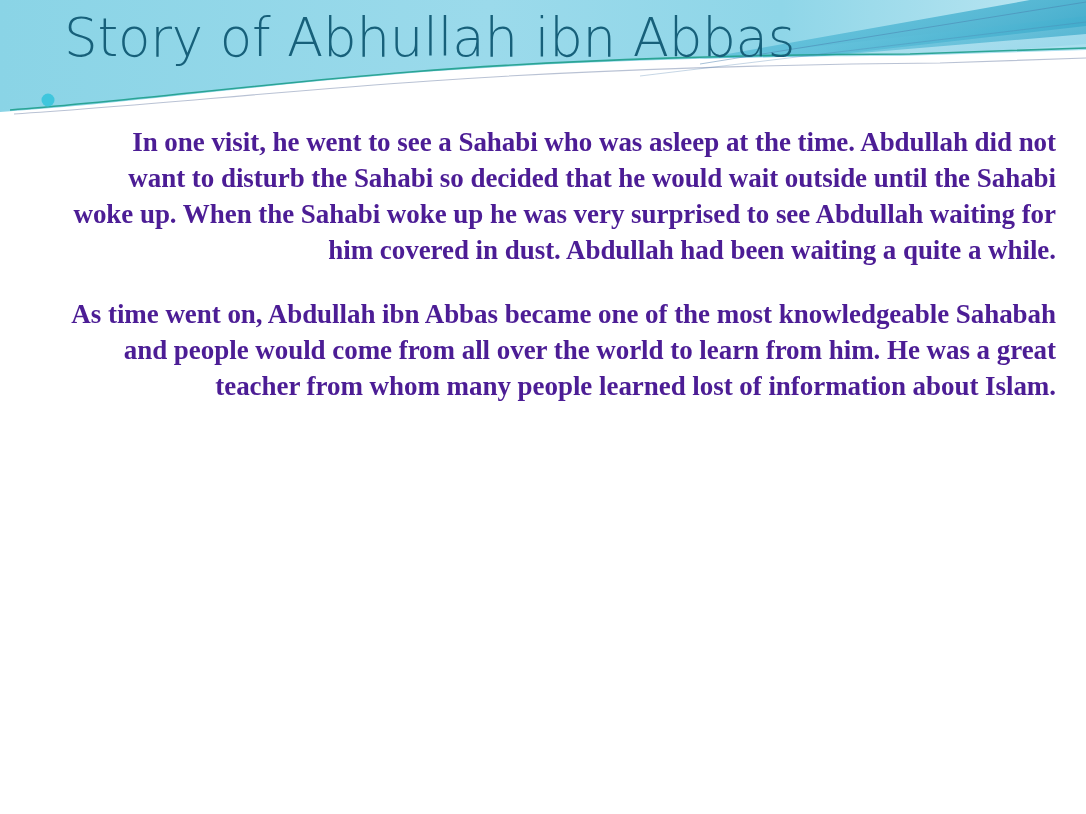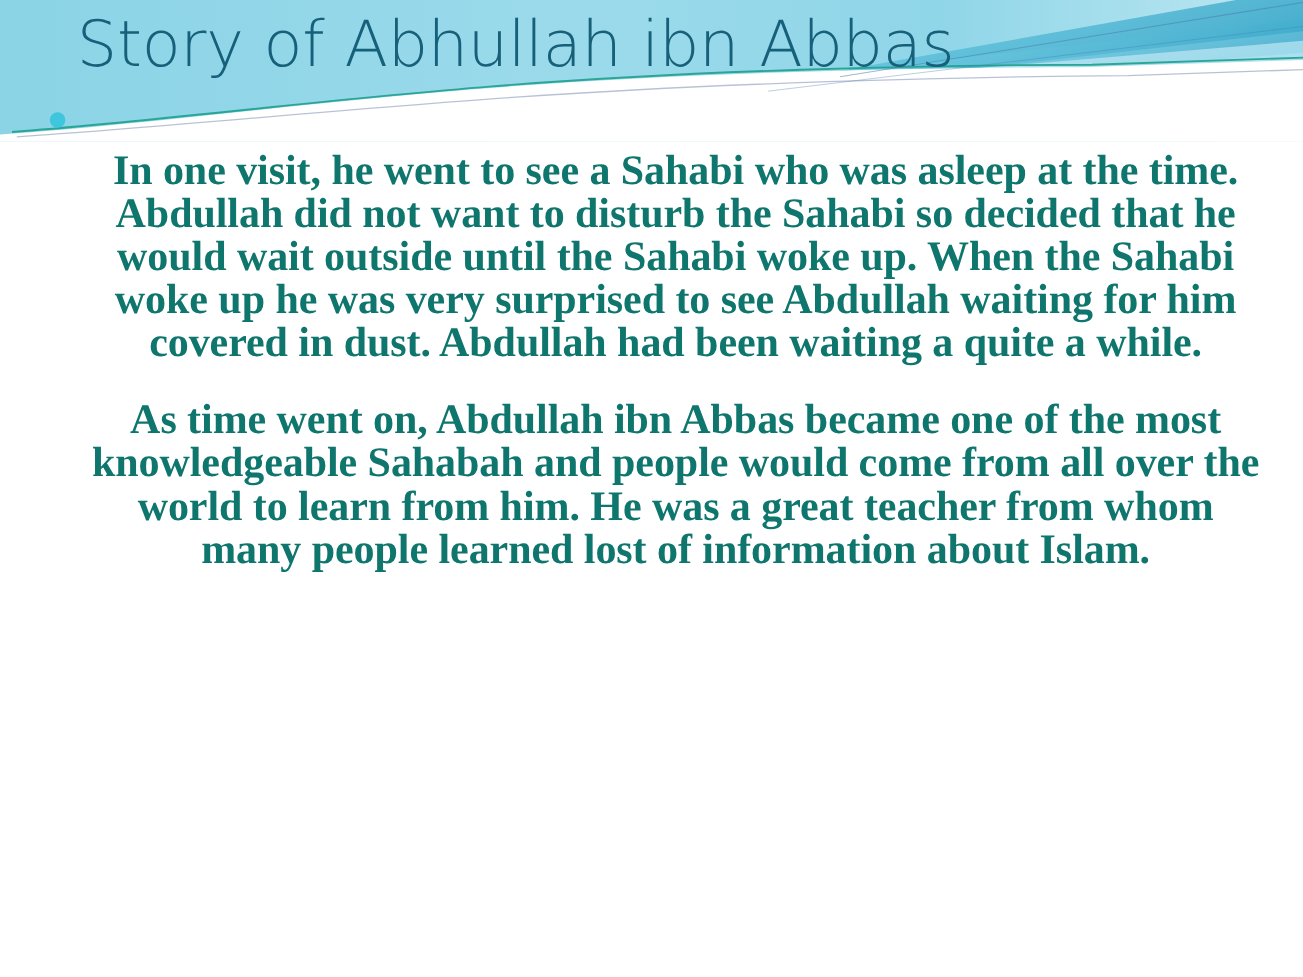--- a/index.html
+++ b/index.html
@@ -55,25 +55,25 @@
   #body-content {
     position: absolute;
     left: 70px;
     top: 124px;
     width: 986px;
   }
 
   .para {
     margin: 0 0 28px 0;
     font-family: "Liberation Serif", "DejaVu Serif", serif;
-    font-size: 35px;
+    font-size: 27px;
     font-weight: bold;
     line-height: 36px;
-    color: #0f766e;
-    text-align: center;
+    color: #4c1d95;
+    text-align: right;
     letter-spacing: -0.05px;
   }
 
   .para:last-child {
     margin-bottom: 0;
   }
 </style>
 </head>
 <body>
 

